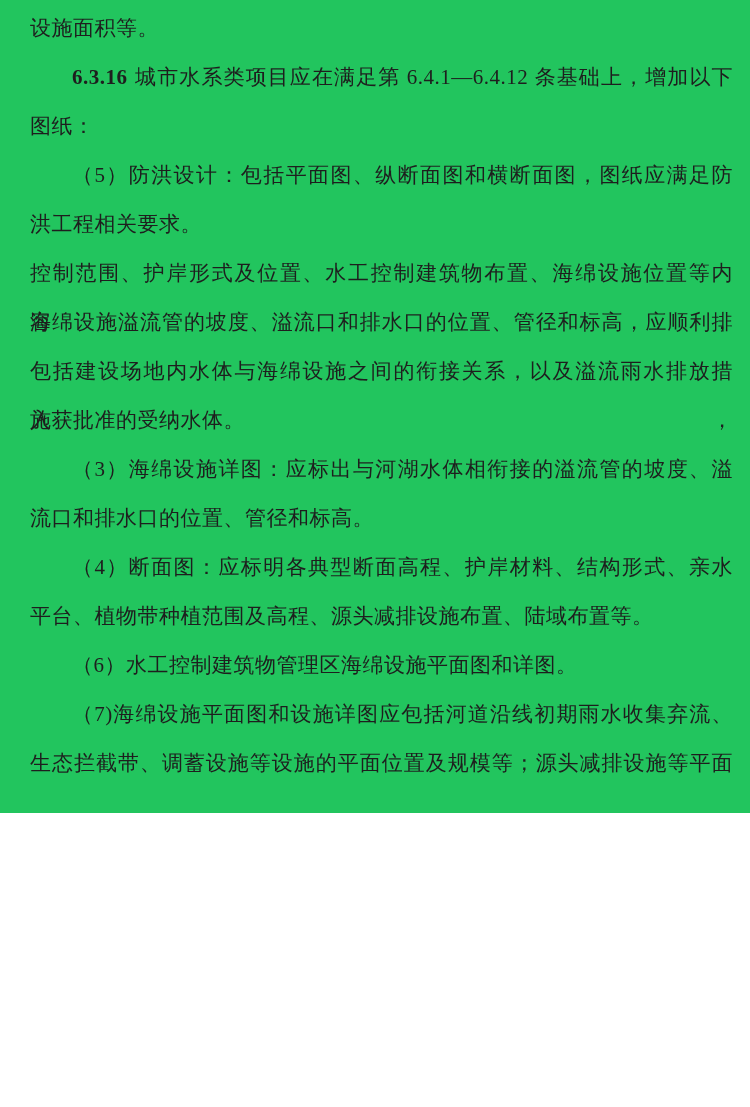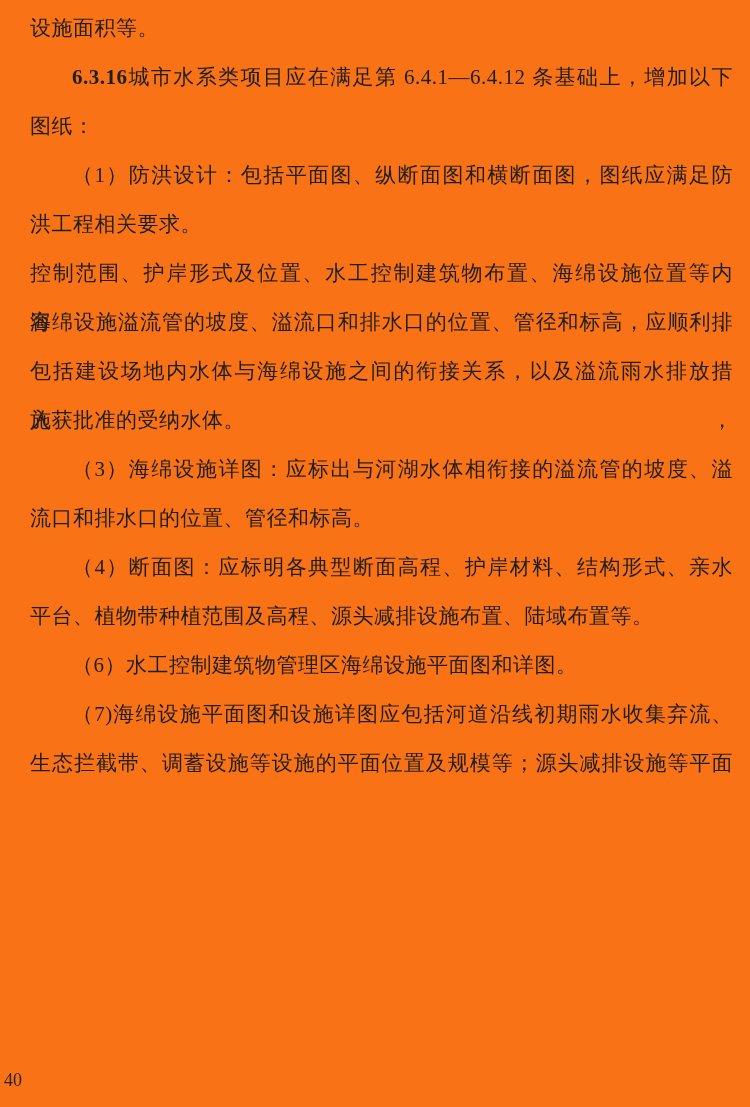--- a/index.html
+++ b/index.html
@@ -3,22 +3,22 @@
 <meta charset="utf-8">
 <style>
   html, body {
     margin: 0;
     padding: 0;
     background: #ffffff;
   }
   .page {
     position: relative;
     width: 750px;
-    height: 1107px;
-    background: #f97316;
+    height: 813px;
+    background: #22c55e;
     overflow: hidden;
     font-family: "Liberation Serif", "DejaVu Serif", serif;
     color: #1e1e1e;
   }
   .doc-body {
     position: absolute;
     left: 30px;
     top: 4px;
     width: 703px;
   }
@@ -33,42 +33,42 @@
   .line.j {
     white-space: normal;
     text-align: justify;
     text-align-last: justify;
   }
   .line.ind {
     text-indent: 42px;
   }
   .b {
     font-weight: bold;
-    margin-right: 0;
+    margin-right: 7px;
   }
   .footer {
     position: absolute;
     left: 4px;
     top: 1070px;
     width: 100%;
     text-align: left;
     font-size: 18px;
     color: #2a2324;
     font-family: "Liberation Serif", "DejaVu Serif", serif;
   }
 </style>
 </head>
 <body>
 
 <div class="page">
   <div class="doc-body" id="doc-body">
       <div class="line"><span>设施面积等。</span></div>
       <div class="line j ind"><span class="b">6.3.16</span><span>城市水系类项目应在满足第 6.4.1—6.4.12 条基础上，增加以下</span></div>
       <div class="line"><span>图纸：</span></div>
-      <div class="line j ind"><span>（1）防洪设计：包括平面图、纵断面图和横断面图，图纸应满足防</span></div>
+      <div class="line j ind"><span>（5）防洪设计：包括平面图、纵断面图和横断面图，图纸应满足防</span></div>
       <div class="line"><span>洪工程相关要求。</span></div>
       <div class="line j"><span>控制范围、护岸形式及位置、水工控制建筑物布置、海绵设施位置等内容，</span></div>
       <div class="line j"><span>海绵设施溢流管的坡度、溢流口和排水口的位置、管径和标高，应顺利排</span></div>
       <div class="line j"><span>包括建设场地内水体与海绵设施之间的衔接关系，以及溢流雨水排放措施，</span></div>
       <div class="line"><span>入获批准的受纳水体。</span></div>
       <div class="line j ind"><span>（3）海绵设施详图：应标出与河湖水体相衔接的溢流管的坡度、溢</span></div>
       <div class="line"><span>流口和排水口的位置、管径和标高。</span></div>
       <div class="line j ind"><span>（4）断面图：应标明各典型断面高程、护岸材料、结构形式、亲水</span></div>
       <div class="line"><span>平台、植物带种植范围及高程、源头减排设施布置、陆域布置等。</span></div>
       <div class="line ind"><span>（6）水工控制建筑物管理区海绵设施平面图和详图。</span></div>

